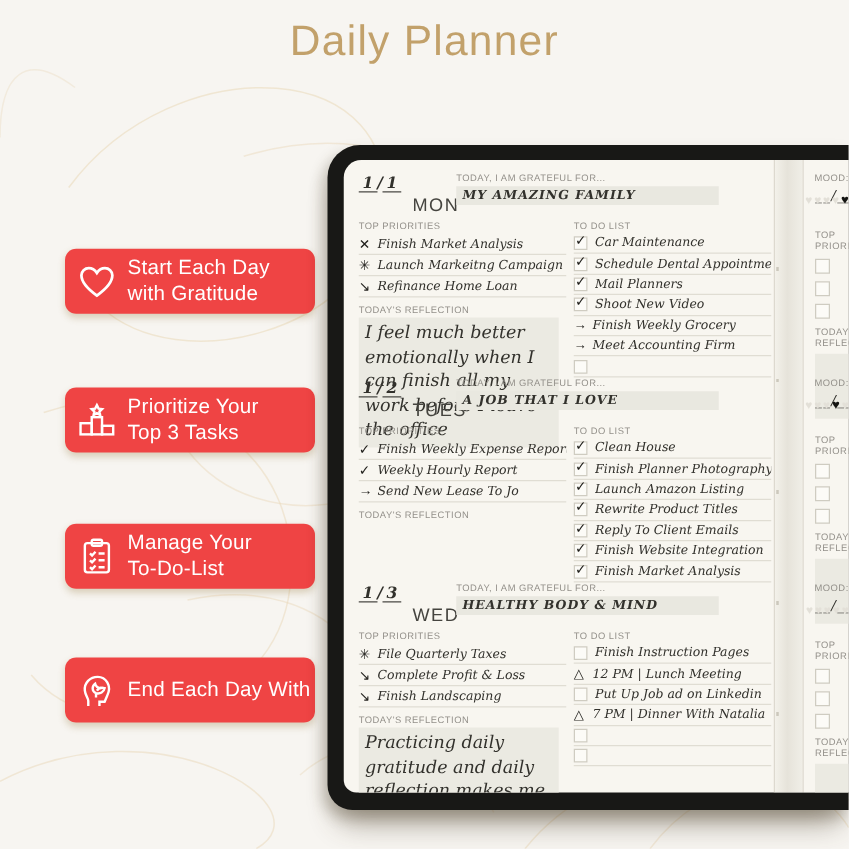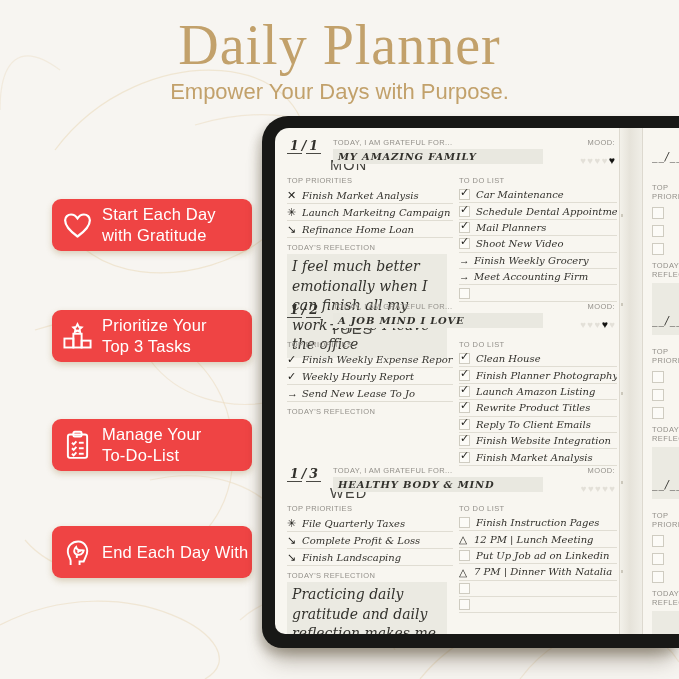--- a/index.html
+++ b/index.html
@@ -1,21 +1,21 @@
 <!DOCTYPE html>
 <html><head>
 <meta charset="utf-8">
 <style>
   html,body{margin:0;padding:0;}
   body{width:679px;height:679px;position:relative;overflow:hidden;background:#f7f5f1;
        font-family:"Liberation Sans",sans-serif;}
   .floral{position:absolute;left:0;top:0;z-index:0;}
   
   .header{position:absolute;top:16px;left:0;width:679px;text-align:center;z-index:2;}
-  .title{font-family:Liberation Serif, serif;font-weight:400;font-size:56px;color:#c2a16b;
+  .title{font-family:Liberation Sans, sans-serif;font-weight:400;font-size:34px;color:#c2a16b;
          letter-spacing:1px;line-height:1.05;}
   .subtitle{font-family:"Liberation Sans",sans-serif;font-size:22px;color:#c2a16b;margin-top:4px;}
   
   .feature{position:absolute;left:52px;width:200px;height:52px;background:#ef4444;border-radius:9px;
            display:flex;align-items:center;padding-left:9px;box-sizing:border-box;z-index:2;
            box-shadow:0 3px 6px rgba(150,120,60,.30);}
   .f1{top:199px}.f2{top:310px}.f3{top:419px}.f4{top:526px}
   .ficon{width:33px;height:33px;margin-right:8px;flex:none;}
   .ftext{color:#fff;font-size:16.5px;line-height:1.25;letter-spacing:.2px;}
   .ftext b{font-weight:400;}
@@ -26,21 +26,21 @@
   .page{position:absolute;left:13px;top:12px;right:0;bottom:14px;background:#f8f6f0;
         border-radius:14px 0 0 10px;display:flex;overflow:hidden;}
   .left-page{width:344px;box-sizing:border-box;padding:10px 0 0 12px;position:relative;flex:none;}
   .edge-strip{width:22px;flex:none;background:linear-gradient(90deg,#f3f1ea,#e6e3da 45%,#f0eee7);
               border-left:1px solid #ddd9cf;border-right:1px solid #ddd9cf;position:relative;}
   .edge-strip::before{content:"";position:absolute;left:1px;top:0;bottom:0;width:2px;
               background:repeating-linear-gradient(180deg,transparent 0 86px,#ccc8bc 86px 89px);}
   .right-page{flex:1;overflow:hidden;box-sizing:border-box;padding:22px 0 0 9px;background:#f8f6f0;}
   
   .day-block{height:164px;position:relative;}
-  .day-header{display:flex;margin-bottom:3px;}
+  .day-header{display:flex;margin-bottom:3px;gap:32px;}
   .date-col{width:44px;flex:none;}
   .date{font-size:12.5px;color:#2e2d29;font-weight:700;}
   .dnum{border-bottom:1.3px solid #4a4944;padding:0 3px;}
   .day-name{font-size:14.5px;letter-spacing:1.2px;color:#45443f;margin-top:4px;margin-left:43px;}
   .lbl{font-size:7.5px;color:#93908a;letter-spacing:.4px;}
   .grateful-col{width:210px;margin-left:2px;flex:none;}
   .grateful-bar{margin-top:2px;background:#e9e8e0;height:15px;line-height:15px;padding-left:5px;
                 letter-spacing:.8px;font-size:10px;font-weight:700;white-space:nowrap;overflow:hidden;}
   .mood-col{margin-left:6px;width:66px;text-align:right;flex:none;}
   .hearts{margin-top:3px;}
@@ -83,21 +83,20 @@
     <path opacity=".5" d="M420,679 C485,598 605,600 679,640"></path>
     <path opacity=".45" d="M520,679 C565,618 645,608 679,662"></path>
     <path opacity=".4" d="M595,145 C645,100 679,118 679,162"></path>
     <path opacity=".35" d="M60,70 C20,40 0,60 0,110"></path>
     <path opacity=".4" d="M240,620 C290,575 370,595 395,650"></path>
   </g>
 </svg>
 
 <div class="header">
   <div class="title">Daily Planner</div>
-  <div class="subtitle">Empower Your Days with Purpose.</div>
 </div>
 
 <div class="feature f1">
   <svg class="ficon" viewBox="0 0 24 24">
     <path d="M12 20 C5 15 3 11 3 8.2 C3 5.8 5 4 7.3 4 C9.2 4 10.8 5 12 6.8 C13.2 5 14.8 4 16.7 4 C19 4 21 5.8 21 8.2 C21 11 19 15 12 20 Z" fill="none" stroke="#fff" stroke-width="1.6"></path>
   </svg>
   <div class="ftext">
     <span>Start Each Day</span><br>
     <span>with </span><b>Gratitude</b>
   </div>
@@ -227,21 +226,21 @@
           </div>
         </div>
         <div class="day-block">
           <div class="day-header">
             <div class="date-col">
               <div class="date hand"><span class="dnum">1</span>/<span class="dnum">2</span></div>
               <div class="day-name">TUES</div>
             </div>
             <div class="grateful-col">
               <div class="lbl">TODAY, I AM GRATEFUL FOR...</div>
-              <div class="grateful-bar hand">A JOB MIND I LOVE</div>
+              <div class="grateful-bar hand">A JOB THAT I LOVE</div>
             </div>
             <div class="mood-col">
               <div class="lbl">MOOD:</div>
               <div class="hearts"><span class="heart">♥</span><span class="heart">♥</span><span class="heart">♥</span><span class="heart filled">♥</span><span class="heart">♥</span></div>
             </div>
           </div>
           <div class="day-cols">
             <div class="col-left">
               <div class="lbl sec">TOP PRIORITIES</div>
               <div class="prow">

